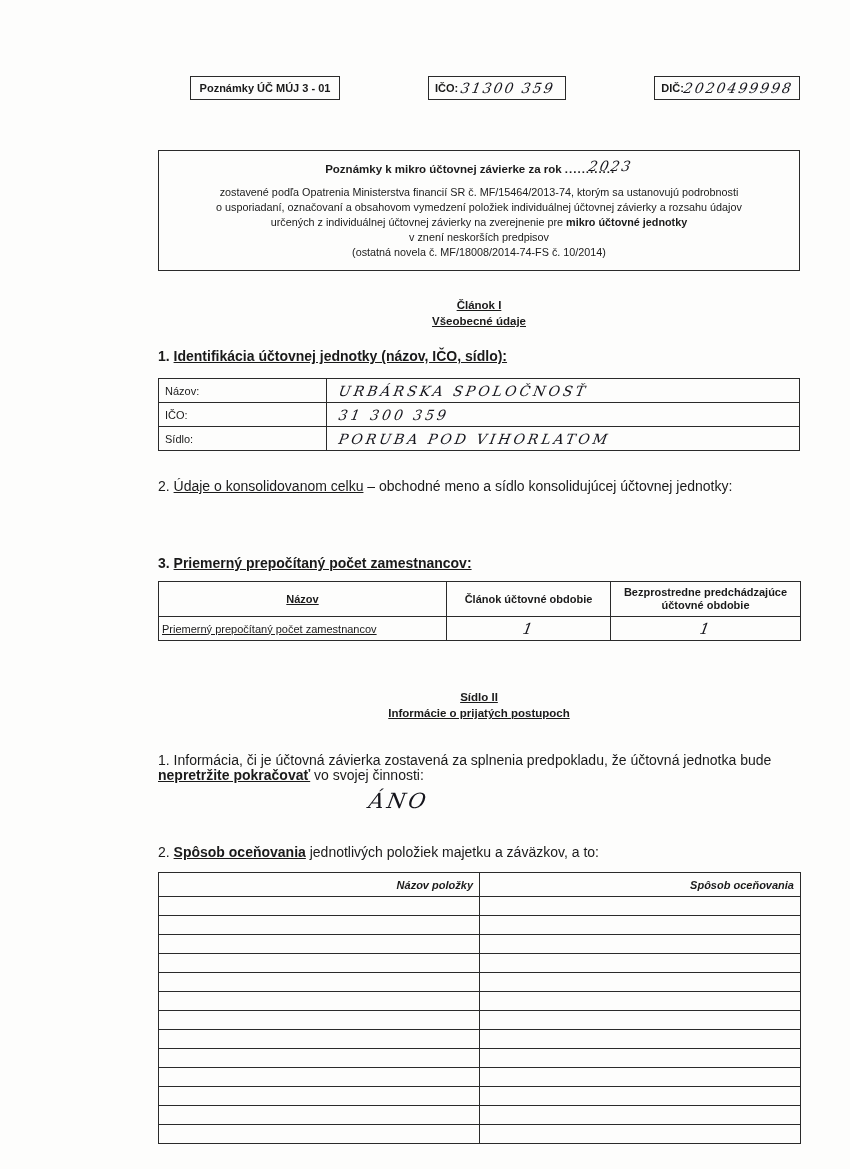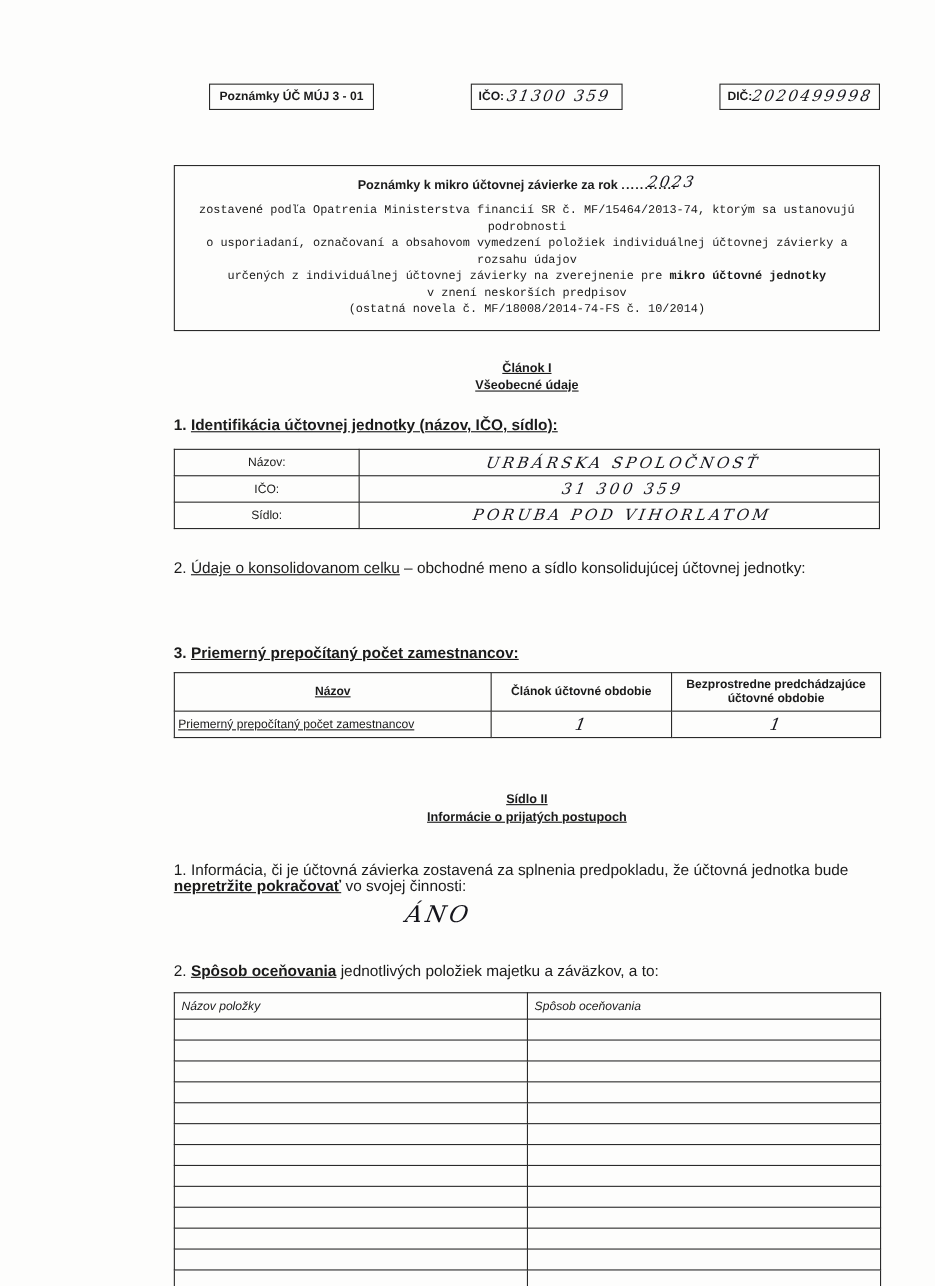--- a/index.html
+++ b/index.html
@@ -52,54 +52,54 @@
 
   
   .title-box {
     margin-top: 50px;
     border: 1.5px solid #2a2a2a;
     padding: 9px 14px 10px 14px;
     text-align: center;
   }
   .title-line { font-size: 11.5px; font-weight: bold; margin-bottom: 9px; }
   .year-dots { letter-spacing: 1px; font-weight: bold; }
-  .title-para { font-size: 10.8px; line-height: 15px; font-family: Liberation Mono, monospace; }
+  .title-para { font-size: 10.8px; line-height: 15px; }
   .title-para .bold { font-weight: bold; }
 
   
   .article-heading { margin-top: 26px; text-align: center; font-weight: bold; font-size: 11.5px; line-height: 16px; text-decoration: underline; }
 
   
   .item { font-size: 14px; line-height: 15px; }
   .item .u { text-decoration: underline; }
   .item-head { font-weight: bold; }
   .mt-item1 { margin-top: 20px; }
   .mt-item2 { margin-top: 28px; }
   .mt-item3 { margin-top: 62px; }
 
   
   table { border-collapse: collapse; width: 642px; table-layout: fixed; }
   td, th { border: 1.2px solid #2a2a2a; font-size: 11px; padding: 2px 6px; vertical-align: middle; }
 
-  .id-table { margin-top: 14px; text-align: center; }
+  .id-table { margin-top: 14px; }
   .id-table td { height: 24px; }
   .id-table .lbl-cell { width: 168px; font-weight: normal; }
   .id-table .val-cell { padding-left: 12px; }
 
   .emp-table { margin-top: 10px; }
   .emp-table th { font-weight: bold; text-align: center; line-height: 13px; padding: 4px 6px; }
   .emp-table .c1 { width: 288px; text-decoration: underline; }
   .emp-table .c2 { width: 164px; }
   .emp-table .c3 { width: 190px; }
   .emp-table td { height: 24px; }
   .emp-table .row-label { text-align: left; padding-left: 3px; }
   .emp-table .val { text-align: center; }
 
   .val-table { margin-top: 12px; }
-  .val-table th { font-weight: normal; font-style: italic; text-align: left; height: 24px; }
+  .val-table th { font-weight: bold; font-style: italic; text-align: right; height: 24px; }
   .val-table td { height: 19px; }
   .val-table .half { width: 321px; }
 
   .answer-line { margin-top: 6px; text-align: center; padding-right: 160px; }
   .item-para { margin-top: 32px; }
   .article2-heading { margin-top: 48px; }
 </style>
 </head>
 <body>
 

